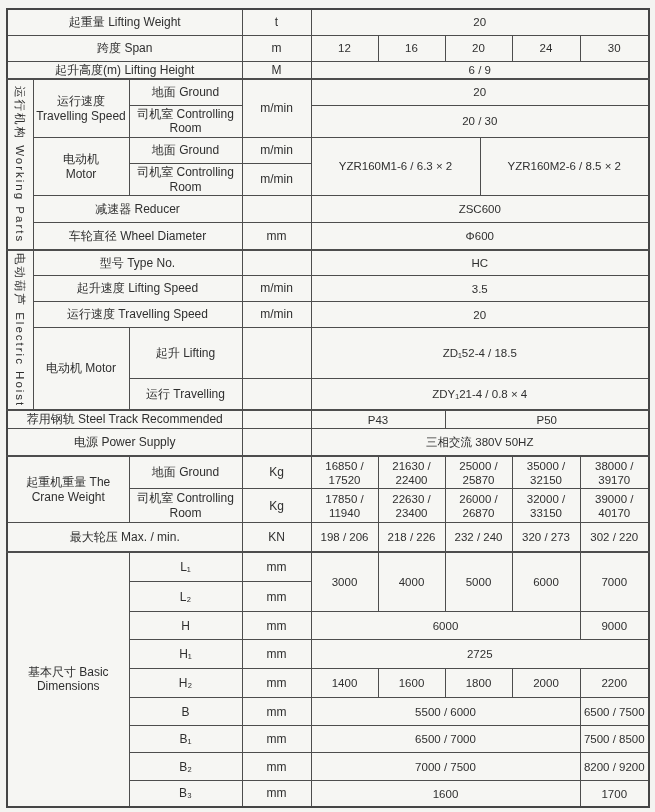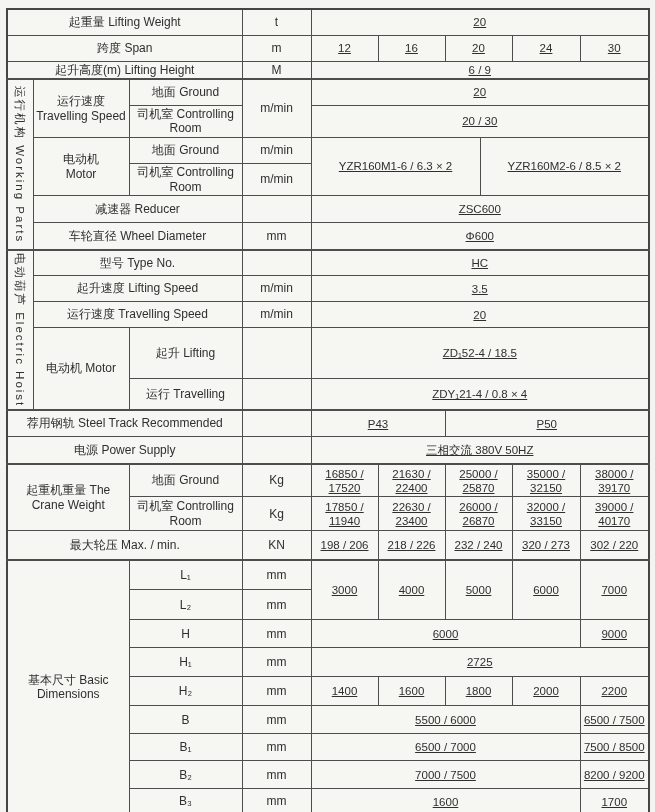--- a/index.html
+++ b/index.html
@@ -20,21 +20,21 @@
   }
   td{
     border:1px solid #4d4d4d;
     text-align:center;
     vertical-align:middle;
     font-size:12px;
     line-height:1.22;
     padding:1px 2px;
     overflow:hidden;
   }
-  td.num{font-size:11.5px;text-decoration:underline;}
+  td.num{font-size:11.5px;}
   td.vert{
     writing-mode:vertical-rl;
     text-orientation:sideways;
     letter-spacing:2px;
     font-size:11.5px;
     padding:2px 0;
   }
   tr.sect td{border-top-width:2px;}
   td.sectcell{border-top-width:2px;}
 </style>
@@ -145,21 +145,21 @@
   <td></td>
   <td colspan="6" class="num">ZD₁52-4 / 18.5</td>
 </tr>
 
 <tr style="height:31px">
   <td>运行 Travelling</td>
   <td></td>
   <td colspan="6" class="num">ZDY₁21-4 / 0.8 × 4</td>
 </tr>
 
-<tr class="sect" style="height:27px">
+<tr class="sect" style="height:19px">
   <td colspan="3">荐用钢轨 Steel Track Recommended</td>
   <td></td>
   <td colspan="2" class="num">P43</td>
   <td colspan="4" class="num">P50</td>
 </tr>
 
 <tr style="height:27px">
   <td colspan="3">电源 Power Supply</td>
   <td></td>
   <td colspan="6" class="num">三相交流 380V  50HZ</td>

